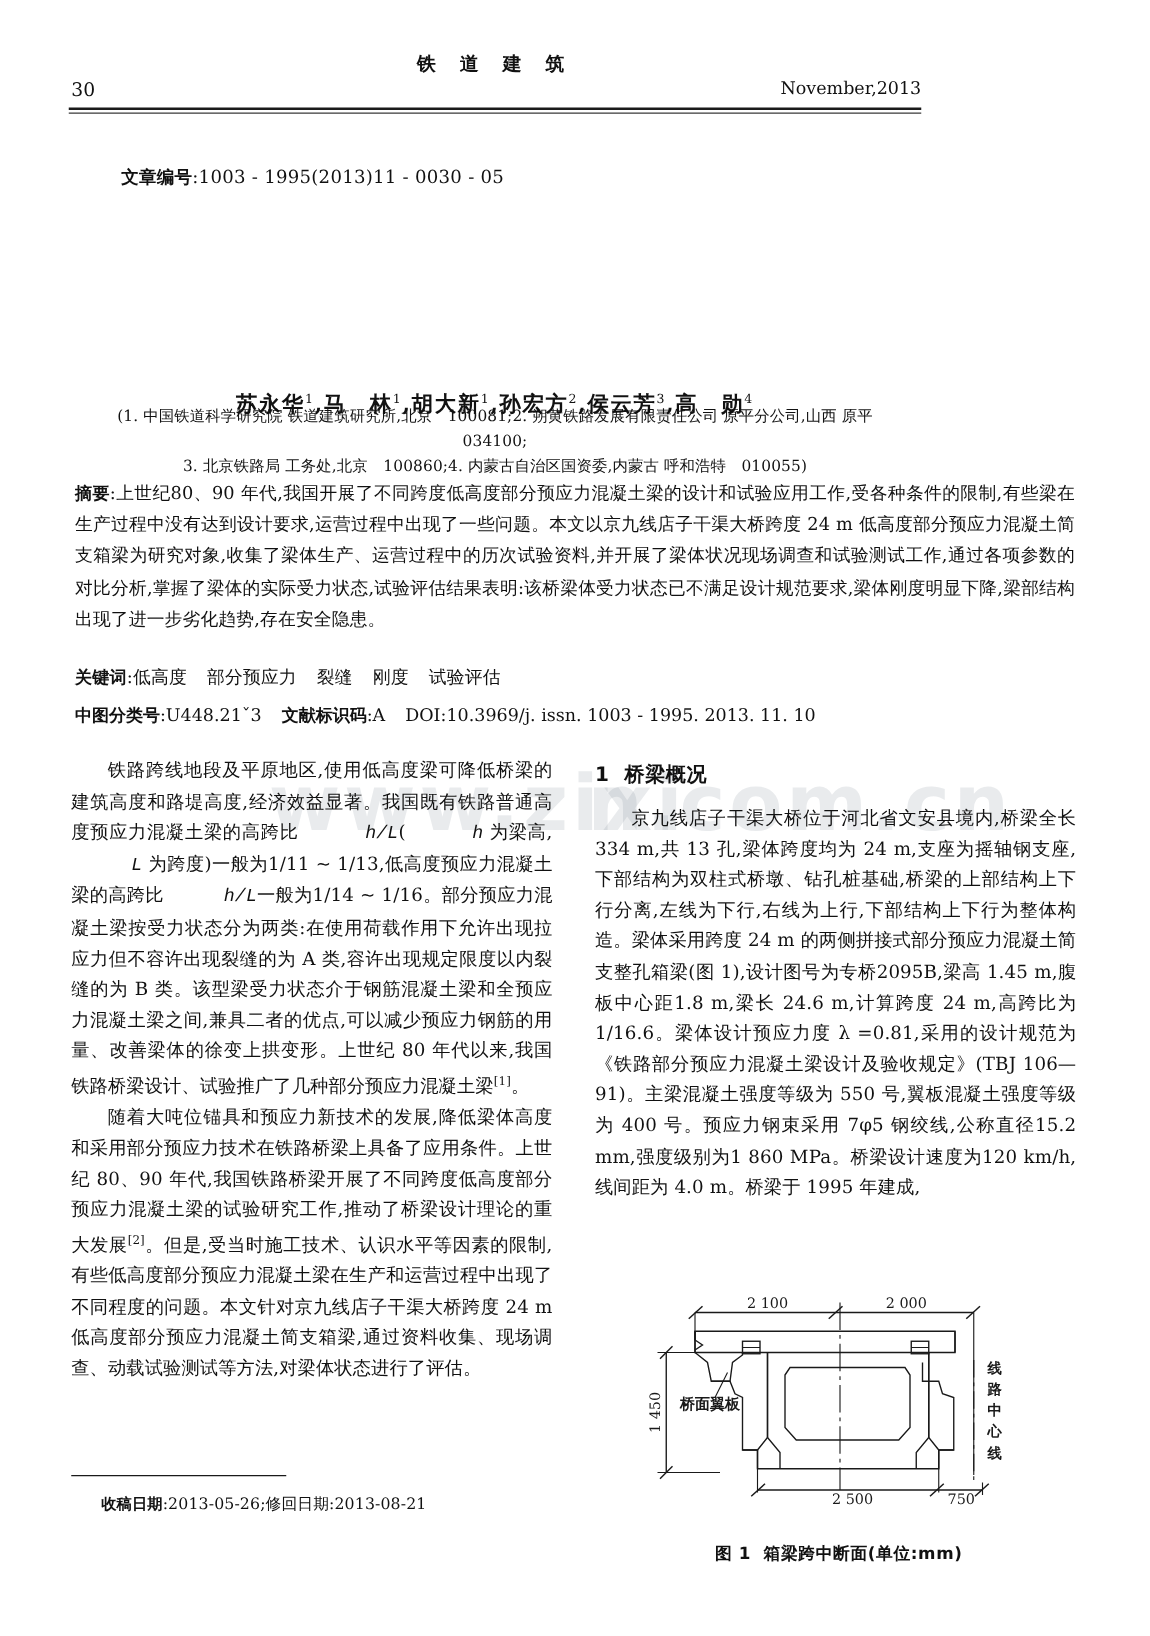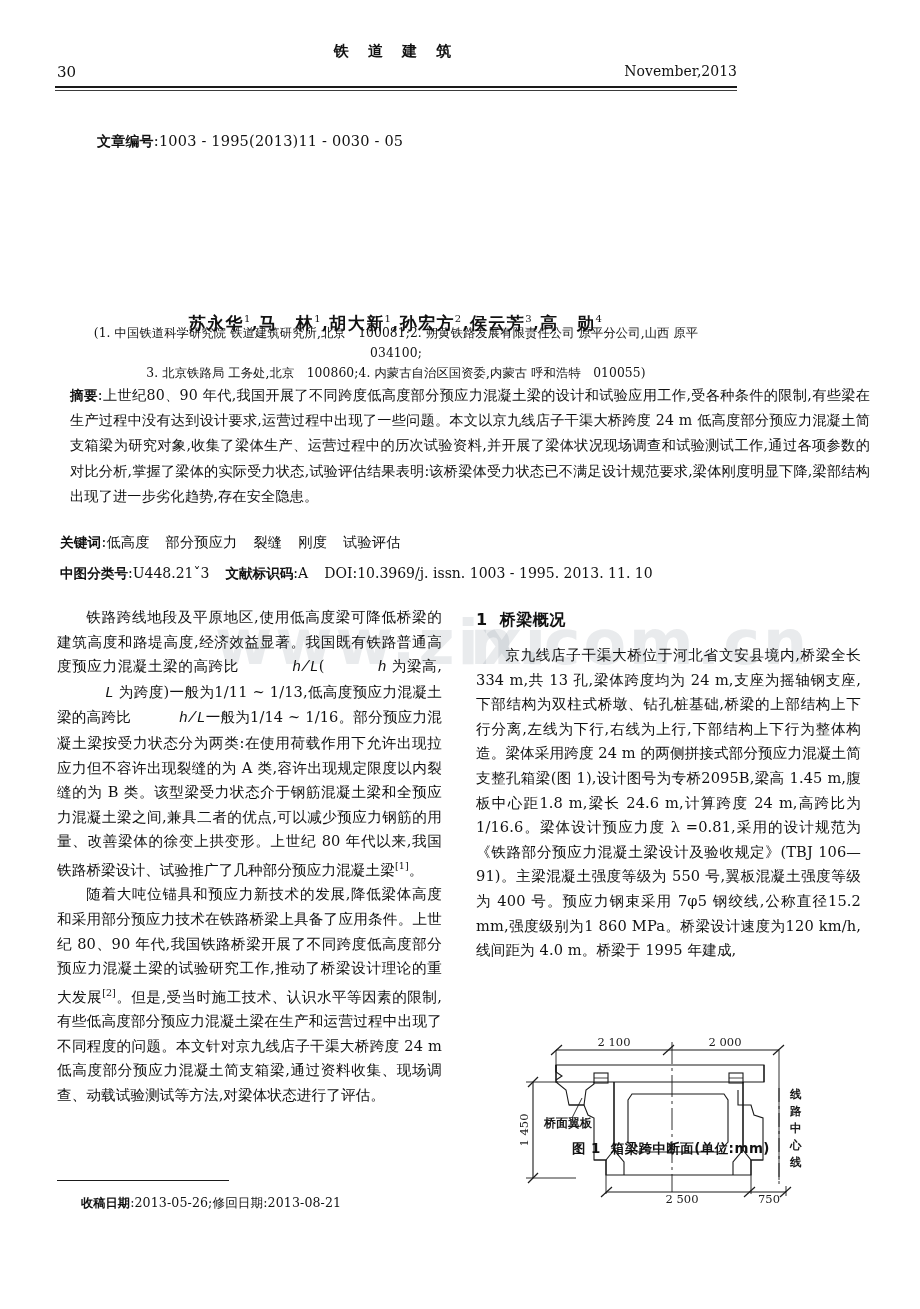--- a/index.html
+++ b/index.html
@@ -121,21 +121,20 @@
   .abstract {
     position: absolute;
     left: 60px;
     width: 800px;
     top: 383px;
     font-size: 14.2px;
     line-height: 25.2px;
     text-align: justify;
     text-justify: inter-ideograph;
     letter-spacing: 0.15px;
-    margin-left: 10px;
   }
   .abstract .lbl {
     font-family: "DejaVu Sans", "Liberation Sans", sans-serif;
     font-weight: bold;
     font-size: 13.6px;
   }
   .keywords {
     position: absolute;
     left: 60px;
     width: 800px;
@@ -221,21 +220,21 @@
   .figure-wrap {
     position: absolute;
     left: 476px;
     top: 1010px;
     width: 390px;
     height: 230px;
   }
   .figure-caption {
     position: absolute;
     left: 476px;
-    top: 1140px;
+    top: 1234px;
     width: 390px;
     text-align: center;
     font-family: "DejaVu Sans", "Liberation Sans", sans-serif;
     font-size: 13.4px;
     letter-spacing: 0.5px;
     font-weight: 600;
   }
   .figure-caption .gap { display: inline-block; width: 10px; }
 
   

